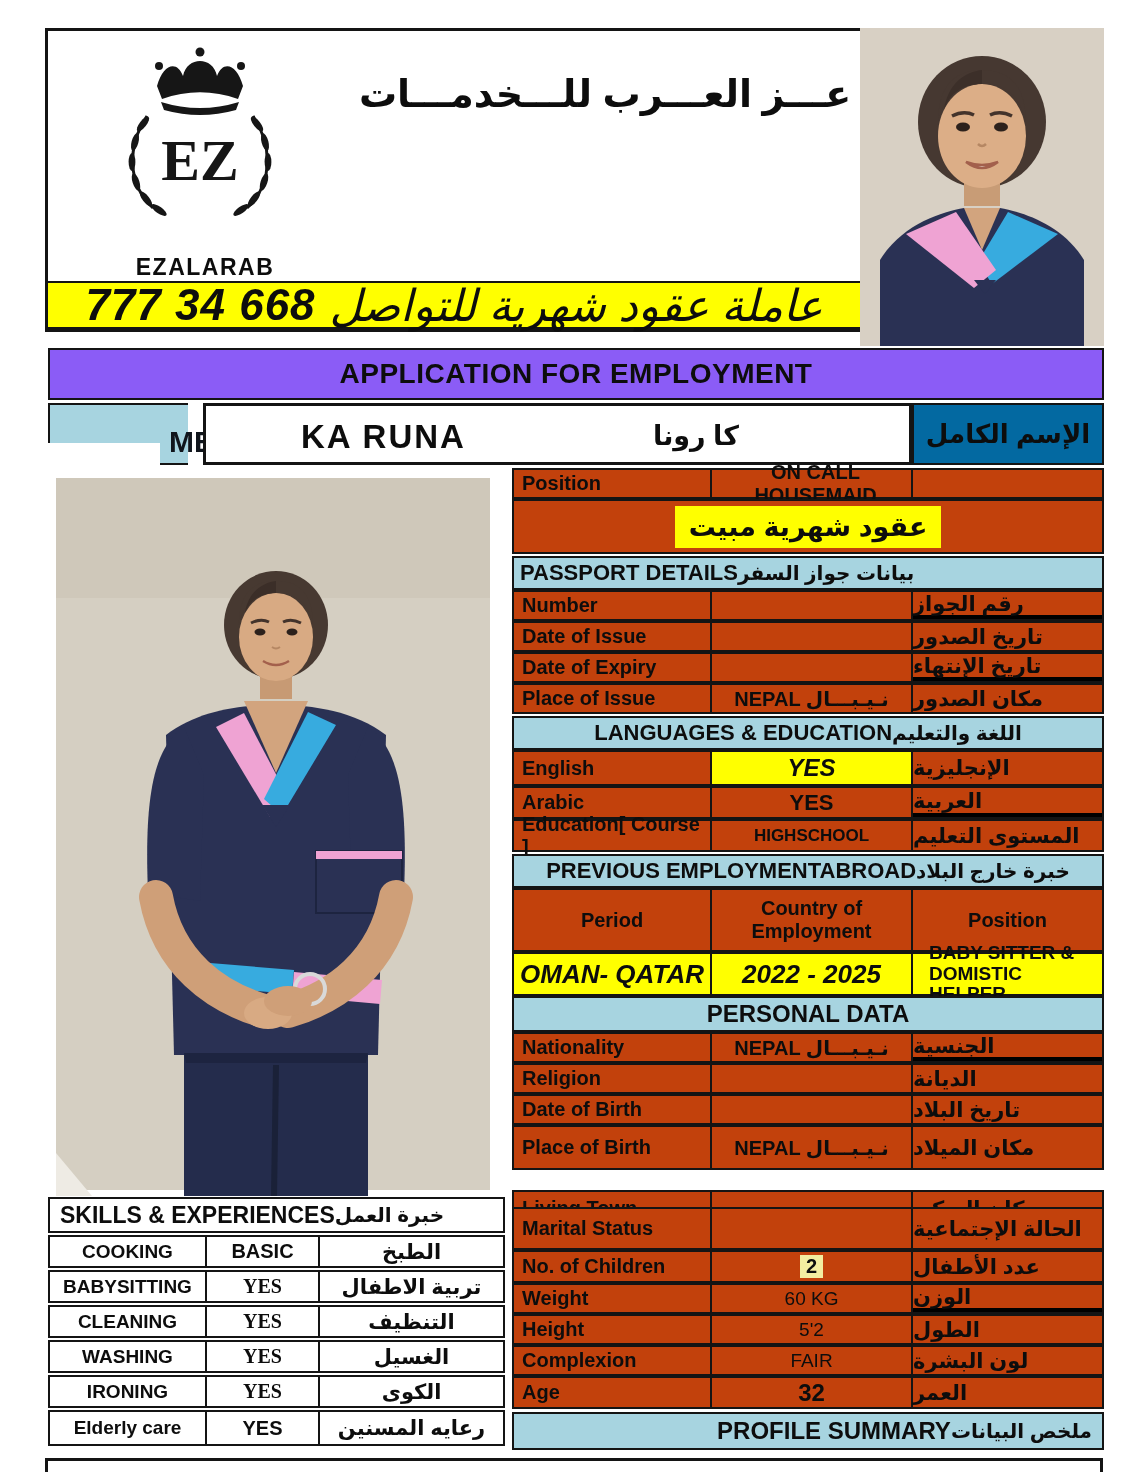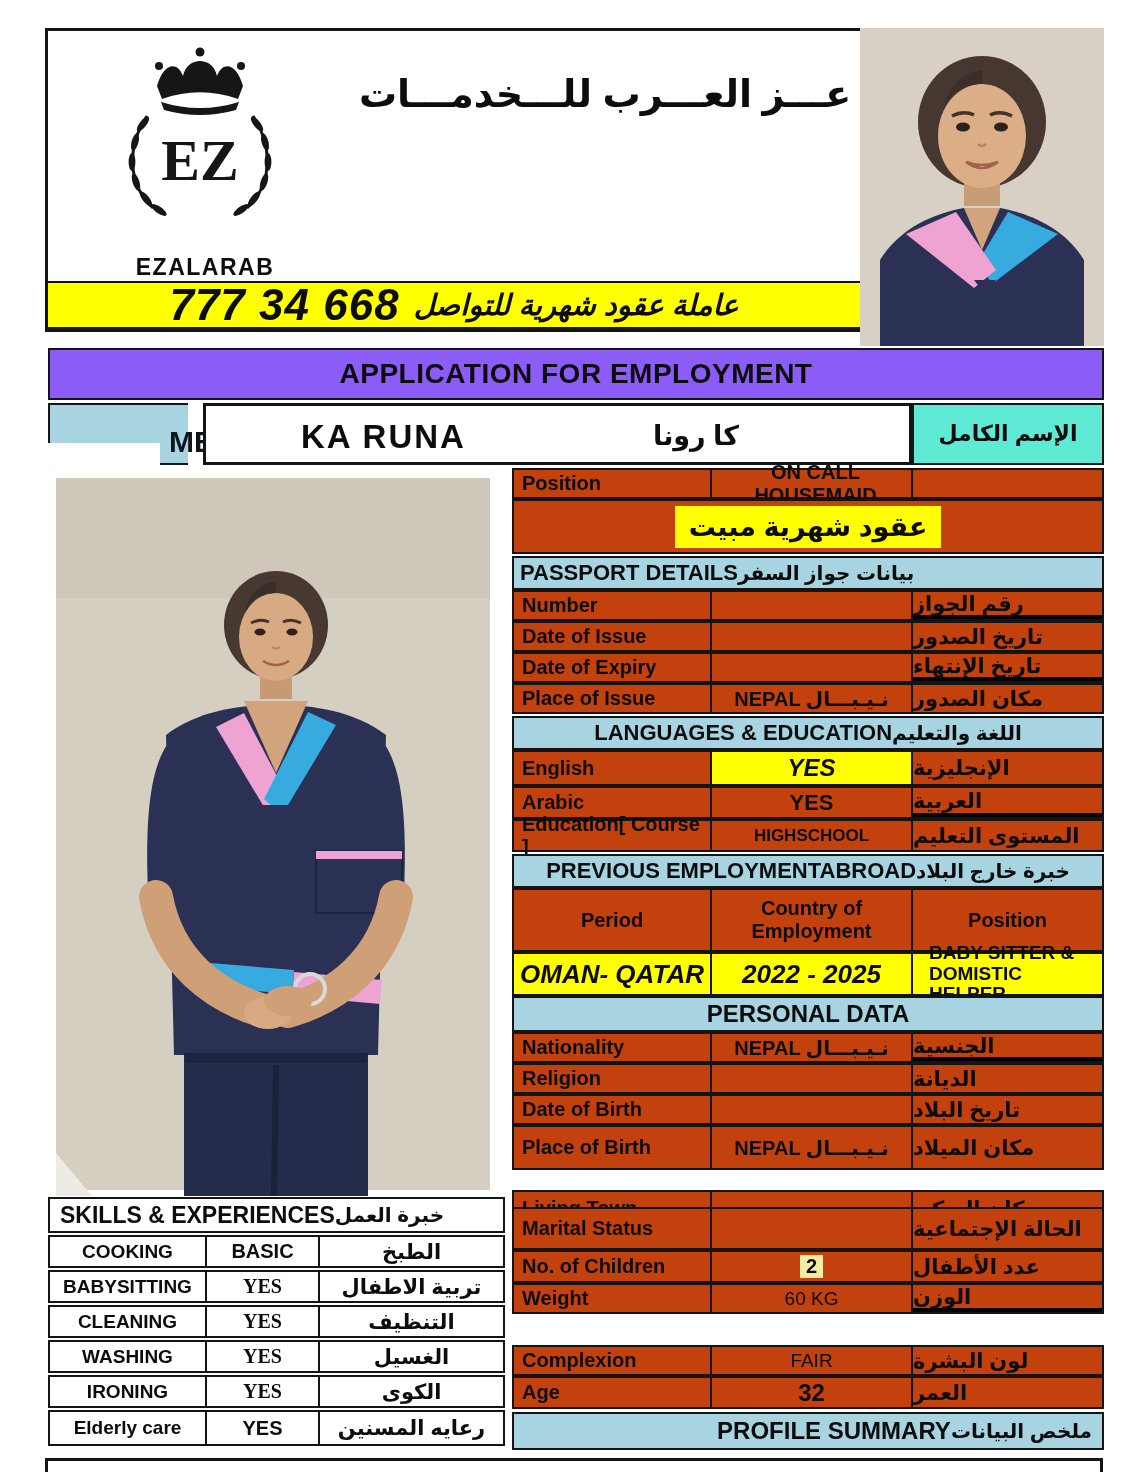--- a/index.html
+++ b/index.html
@@ -5,34 +5,34 @@
   html,body{margin:0;padding:0;background:#ffffff;}
   .page{position:relative;width:1128px;height:1472px;background:#fff;overflow:hidden;
         font-family:"Liberation Sans","DejaVu Sans",sans-serif;color:#0d0d0d;}
   .abs{position:absolute;box-sizing:border-box;}
   
   .header-box{left:45px;top:28px;width:1057px;height:304px;border:3px solid #141414;background:#fff;}
   .brand-text{left:80px;top:218px;width:250px;text-align:center;font-weight:bold;font-size:23px;letter-spacing:1.5px;margin-top:36px;}
   .arabic-title{left:345px;top:72px;width:520px;direction:rtl;text-align:center;font-weight:bold;font-size:38px;}
   .banner{left:48px;top:281px;width:1052px;height:49px;background:#ffff00;border-top:2px solid #141414;border-bottom:3px solid #141414;}
   .banner-inner{width:812px;height:100%;display:flex;direction:rtl;justify-content:center;align-items:center;gap:14px;}
-  .banner-ar{font-weight:bold;font-style:italic;font-size:29px;}
+  .banner-ar{font-weight:normal;font-style:italic;font-size:44px;}
   .banner-num{font-weight:bold;font-style:italic;font-size:44px;letter-spacing:1px;direction:ltr;}
   .portrait{left:860px;top:18px;width:244px;height:328px;z-index:6;}
   
   .band{left:48px;top:348px;width:1056px;height:52px;background:#8b5cf6;border:2px solid #141414;
         display:flex;align-items:center;justify-content:center;font-weight:bold;font-size:28px;letter-spacing:.5px;}
   .name-left{left:48px;top:403px;width:140px;height:62px;background:#a7d4e0;border:2px solid #141414;border-right:none;}
   .name-left .partial{position:absolute;right:-26px;bottom:4px;font-weight:bold;font-size:30px;color:#10151c;}
   .name-white-patch{left:48px;top:443px;width:112px;height:22px;background:#fff;z-index:2;}
   .name-cell{left:203px;top:403px;width:709px;height:62px;background:#fff;border:3px solid #141414;}
   .name-en{position:absolute;left:95px;top:12px;font-weight:bold;font-size:33px;letter-spacing:2px;}
   .name-ar{position:absolute;left:447px;top:14px;font-weight:bold;font-size:27px;direction:rtl;}
-  .name-right{left:912px;top:403px;width:192px;height:62px;background:#5eead4;border:2px solid #141414;
-              display:flex;align-items:center;justify-content:center;font-weight:bold;font-size:22px;direction:rtl;}
+  .name-right{left:912px;top:403px;width:192px;height:62px;background:#0369a1;border:2px solid #141414;
+              display:flex;align-items:center;justify-content:center;font-weight:bold;font-size:26px;direction:rtl;}
   
   .rrow{left:512px;width:592px;display:flex;background:#c2410c;border:2px solid #141414;}
   .sec{background:#a7d4e0;align-items:center;font-weight:bold;}
   .sec .en{font-size:22px;}
   .sec .ar{font-size:20px;direction:rtl;}
   .c{box-sizing:border-box;display:flex;align-items:center;}
   .c1{width:198px;border-right:2px solid #141414;padding-left:8px;font-weight:bold;font-size:20px;}
   .c2{width:201px;border-right:2px solid #141414;justify-content:center;text-align:center;}
   .c3{flex:1;justify-content:flex-end;padding-right:10px;font-weight:bold;font-size:21px;direction:rtl;}
   .tb{border-bottom:4px solid #000;}
@@ -278,20 +278,25 @@
     <div class="c c2 vb">
         <span class="soft">2</span>
       </div>
     <div class="c c3">عدد الأطفال</div>
   </div>
   <div class="abs rrow" style="top:1283px;height:31px">
     <div class="c c1">Weight</div>
     <div class="c c2 v">60 KG</div>
     <div class="c c3 tb">الوزن</div>
   </div>
+  <div class="abs rrow" style="top:1314px;height:31px">
+    <div class="c c1">Height</div>
+    <div class="c c2 v">5'2</div>
+    <div class="c c3">الطول</div>
+  </div>
   <div class="abs rrow" style="top:1345px;height:31px">
     <div class="c c1">Complexion</div>
     <div class="c c2 v">FAIR</div>
     <div class="c c3">لون البشرة</div>
   </div>
   <div class="abs rrow" style="top:1376px;height:33px">
     <div class="c c1">Age</div>
     <div class="c c2 vb" style="font-size:24px">32</div>
     <div class="c c3">العمر</div>
   </div>

